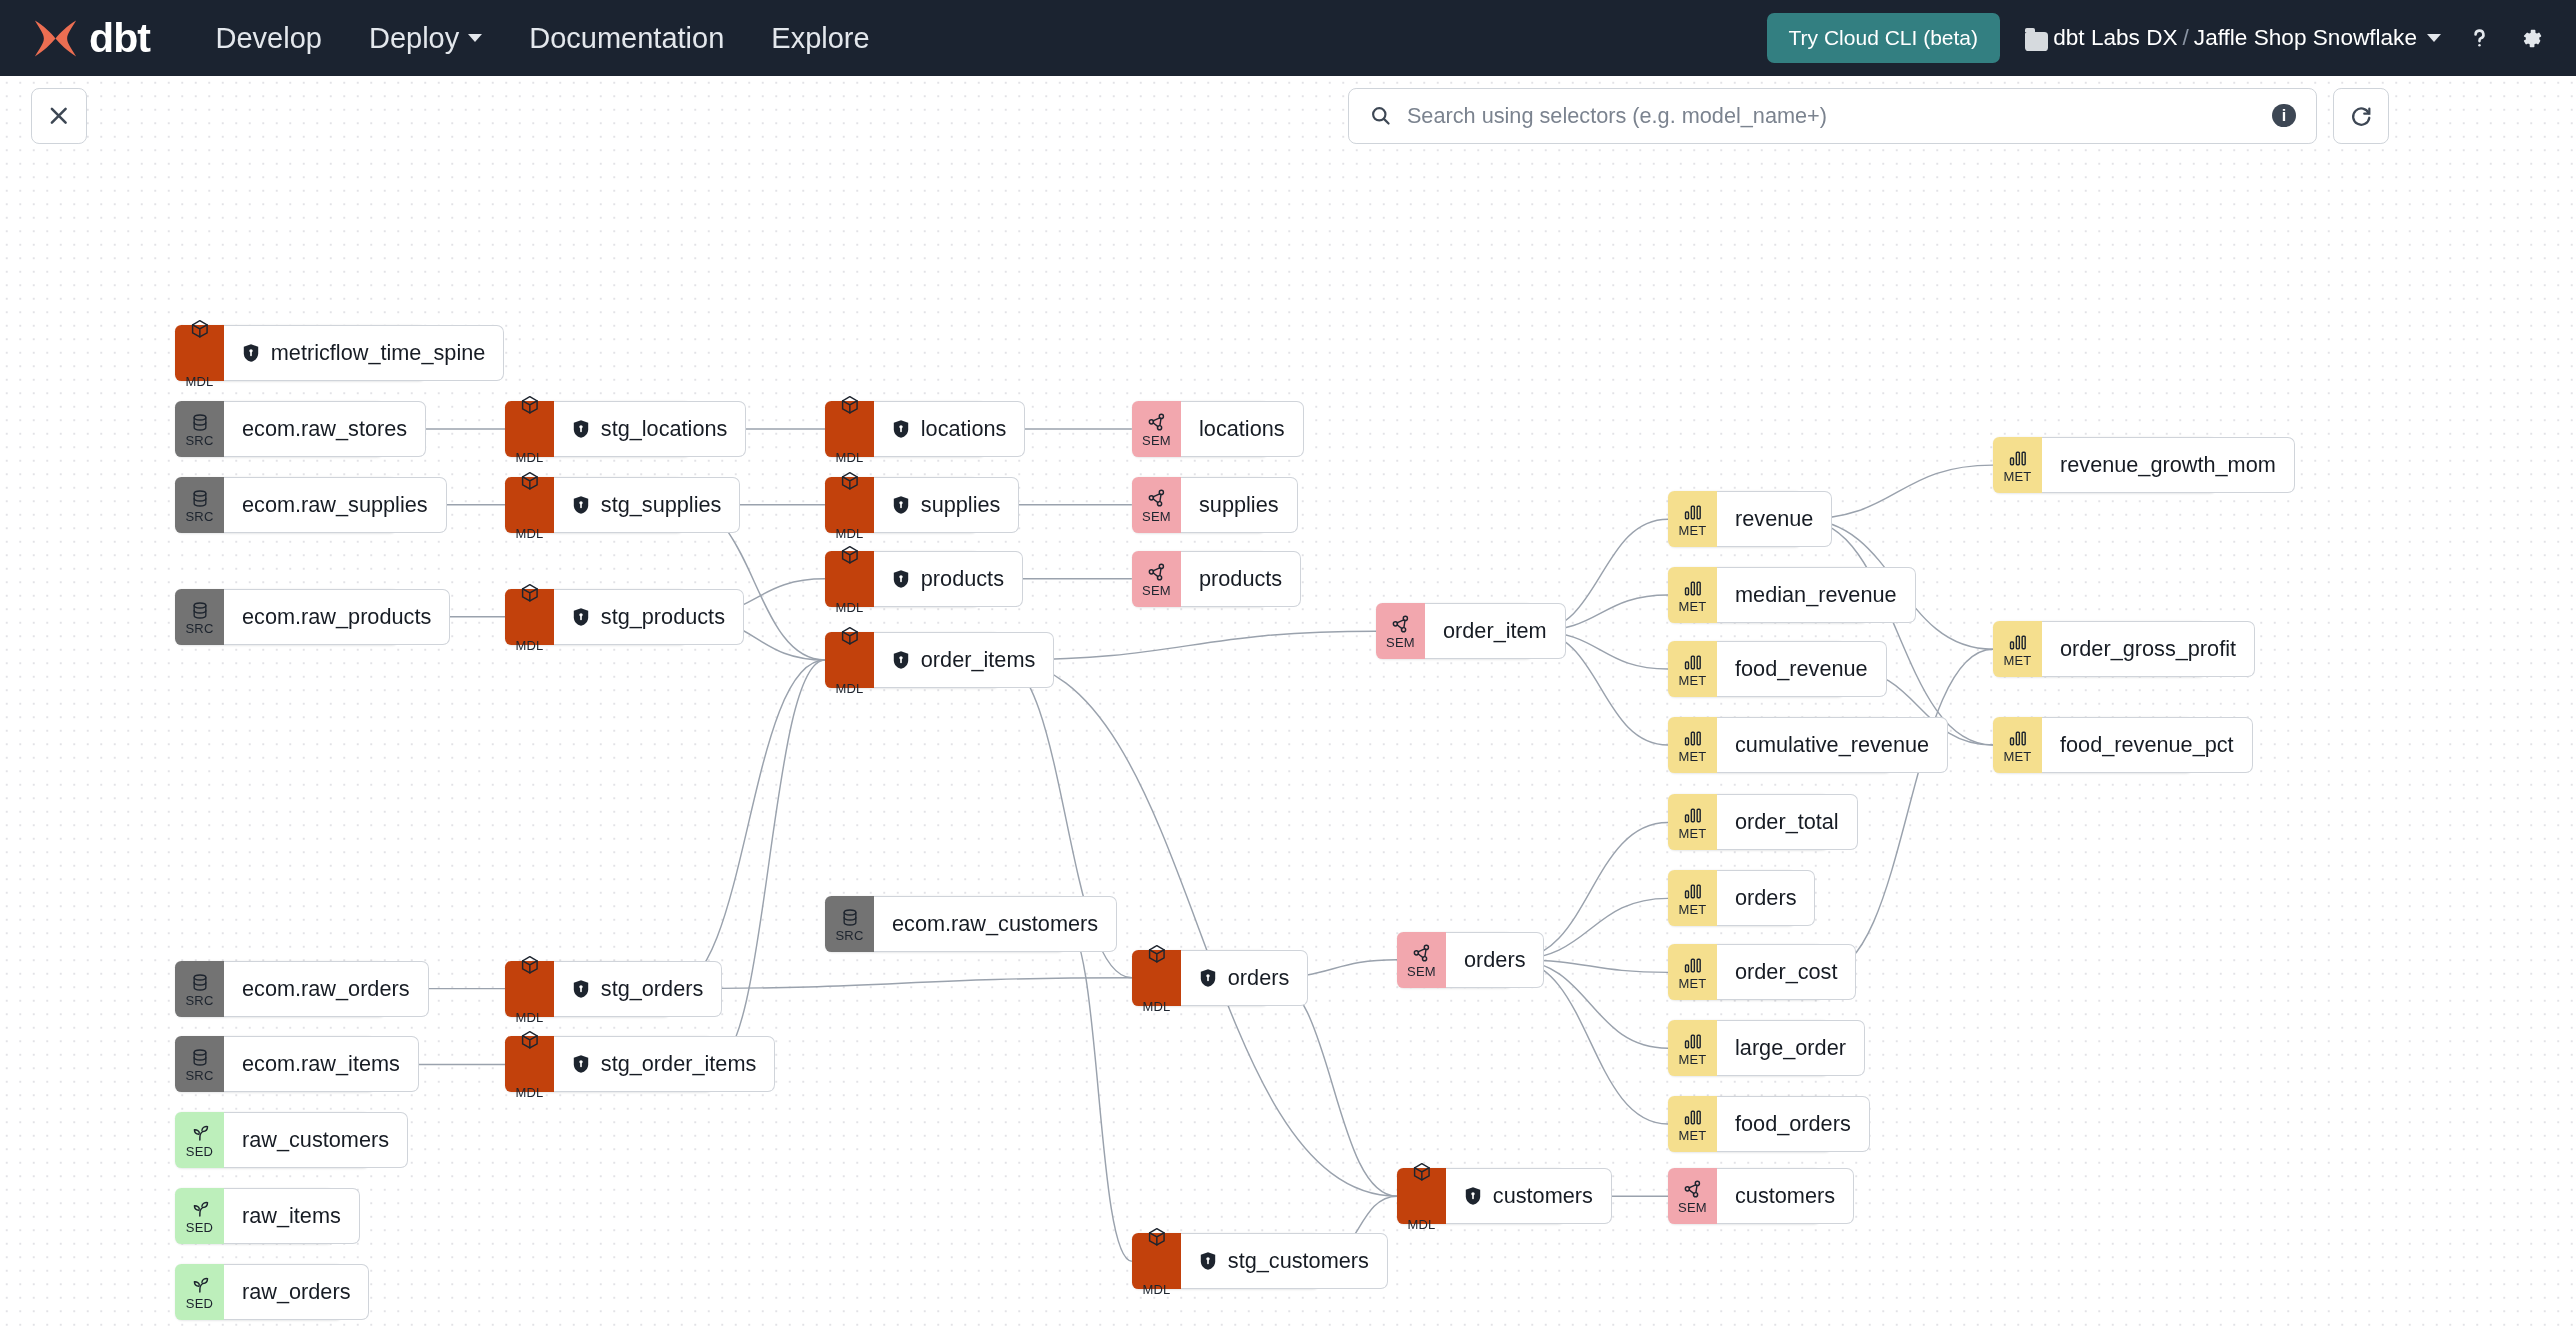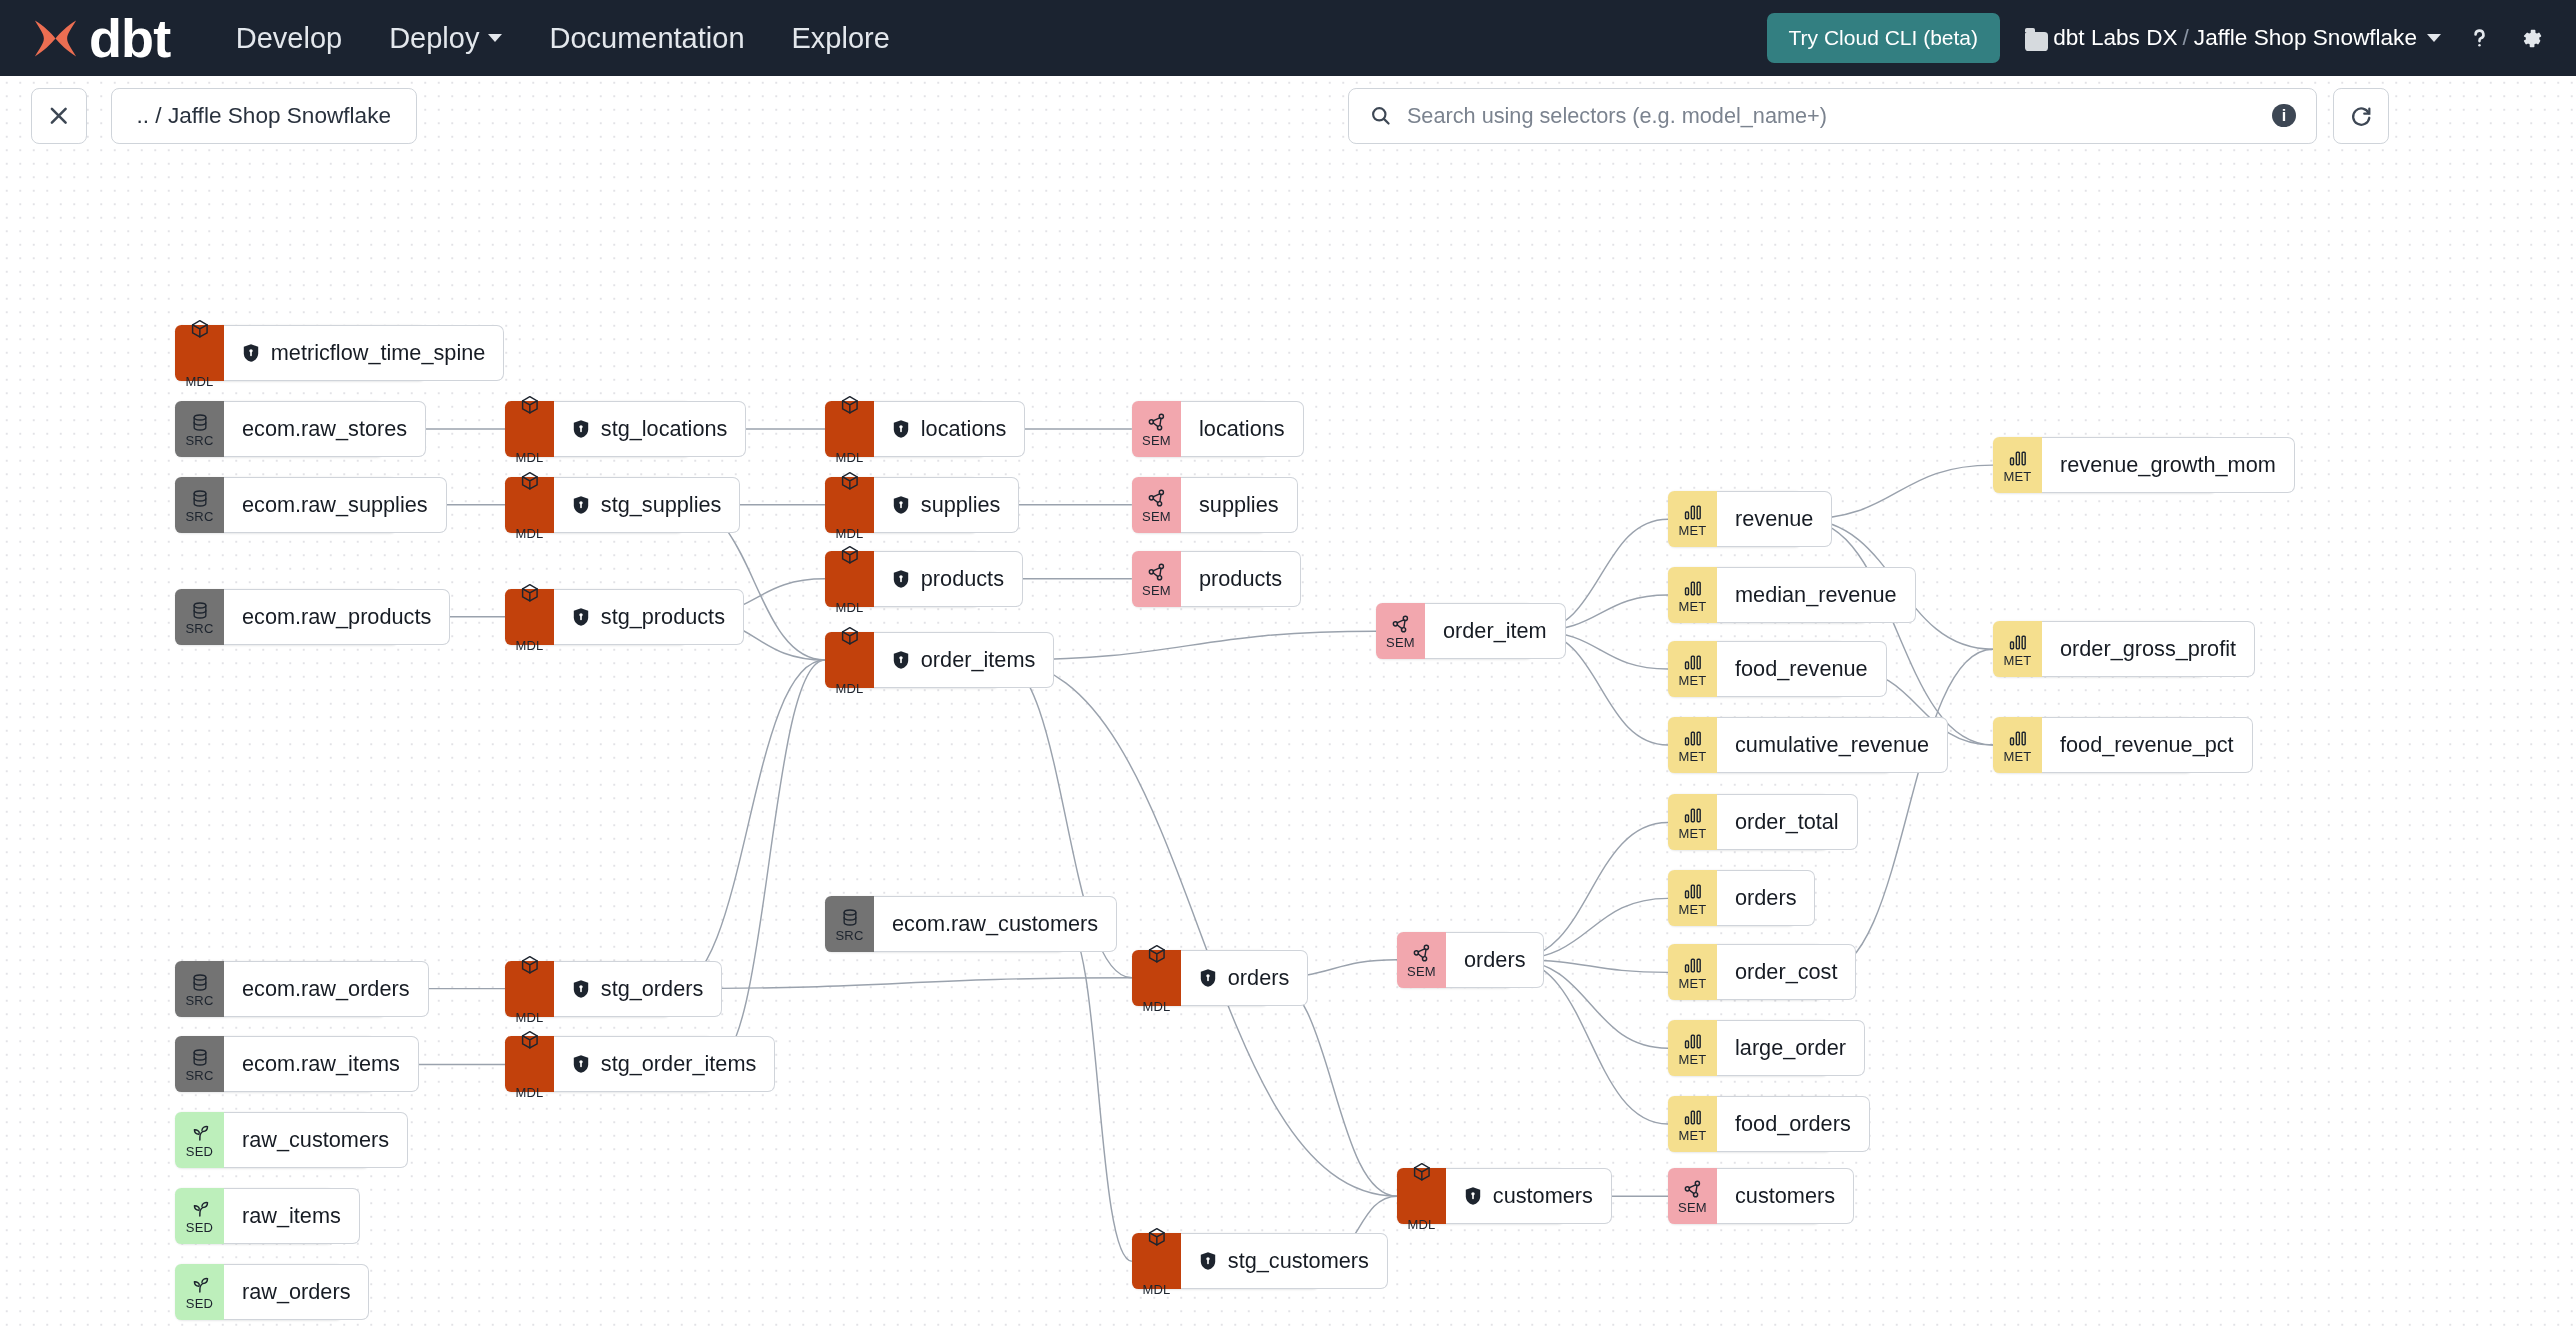--- a/index.html
+++ b/index.html
@@ -15,21 +15,21 @@
   #topnav {
     position: absolute; top: 0; left: 0;
     width: 2576px; height: 76px;
     background: #1b2330;
     display: flex; align-items: center;
     padding: 0 31px;
     z-index: 40;
   }
   .brand { display: flex; align-items: center; margin-right: 42px; }
   .brand-logo { width: 49px; height: 43px; margin-right: 9px; }
-  .brand-word { font-size: 54px; font-weight: 700; color: #ffffff; letter-spacing: -0.9px; line-height: 1; }
+  .brand-word { font-size: 41px; font-weight: 700; color: #ffffff; letter-spacing: -0.9px; line-height: 1; }
   .nav-links { display: flex; align-items: center; gap: 0px; }
   .nav-link {
     color: #e3e7ec; font-size: 29px; padding: 9px 23.5px;
     cursor: pointer; display: flex; align-items: center; gap: 9px;
     border-radius: 5.4px; white-space: nowrap;
   }
   .caret-dn { display:inline-block; width:0;height:0;border-left:7.2px solid transparent;border-right:7.2px solid transparent;border-top:8.1px solid #e3e7ec; }
   .nav-right { margin-left: auto; display: flex; align-items: center; gap: 25px; }
   .cli-btn {
     background: #337f81; color: #fff; font-size: 21px;
@@ -934,21 +934,20 @@
       </div>
     </div>
 </div>
 
 <div id="toolbar">
   <div class="sq-btn">
     <svg width="23.5" height="23.5" viewBox="0 0 24 24" stroke="#3d4754" stroke-width="2.6" stroke-linecap="round">
       <path d="M5 5l14 14M19 5L5 19"></path>
     </svg>
   </div>
-  <div class="crumb-pill">.. / Jaffle Shop Snowflake</div>
 
   <div class="search-wrap">
     <div class="search-box">
       <svg width="23.5" height="23.5" viewBox="0 0 24 24" fill="none" stroke="#3d4754" stroke-width="2.2" stroke-linecap="round">
         <circle cx="10.5" cy="10.5" r="6.3"></circle>
           <path d="M15.2 15.2L20 20"></path>
       </svg>
       <input type="text" placeholder="Search using selectors (e.g. model_name+)" style="">
       <span class="info-dot">i</span>
     </div>

